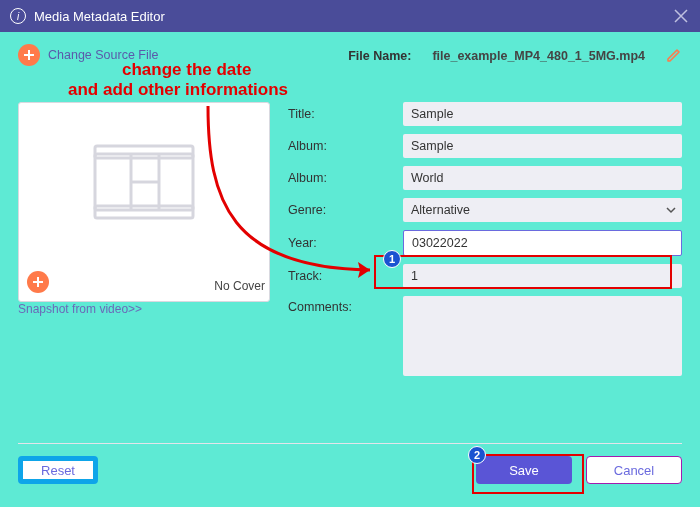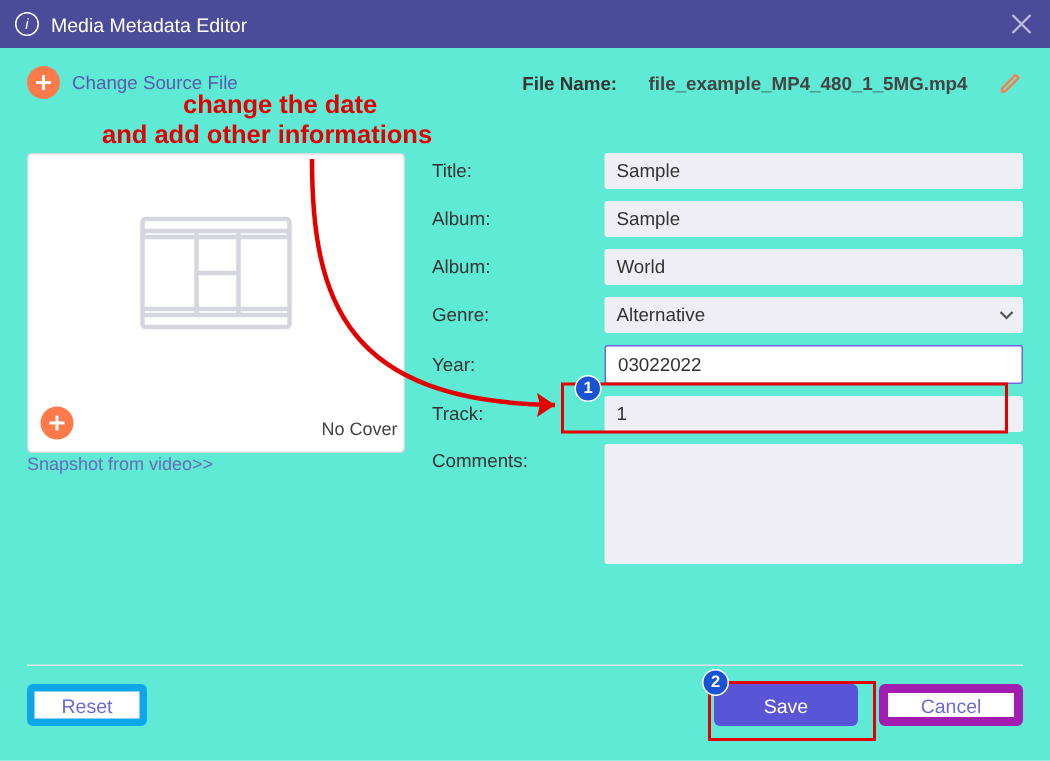--- a/index.html
+++ b/index.html
@@ -43,21 +43,21 @@
   .select-caret { position: absolute; right: 6px; top: 50%; transform: translateY(-50%); }
   .field-row.year .input { border: 1px solid #6a6ade; background: #fff; height: 26px; }
   .field-row .textarea { height: 80px; padding-top: 6px; }
 
   .footer { position: absolute; left: 18px; right: 18px; bottom: 14px; height: 50px;}
   .footer-sep { border-top: 1px solid #e4e4ea; margin-bottom: 12px; }
   .footer-row { display: flex; align-items:center;}
   .btn { height: 28px; border-radius: 4px; font-size: 13px; display: flex; align-items: center; justify-content: center; cursor: pointer; user-select:none;}
   .btn-reset  { width: 80px; border: 5px solid #0ea5e9; color: #6a6ade; background: #fff; }
   .btn-save   { width: 96px; background: #5a55d6; color: #fff; margin-left: auto; }
-  .btn-cancel { width: 96px; border: 6px solid #a21caf; color: #6a6ade; background: #fff; margin-left: 14px; }
+  .btn-cancel { width: 96px; border: 1px solid #a21caf; color: #6a6ade; background: #fff; margin-left: 14px; }
 
   
   .anno-text { position: absolute; color: #e30000; font-weight: 700; font-size: 17px; line-height: 20px; pointer-events: none; }
   .red-box { position: absolute; border: 2.5px solid #e30000; pointer-events: none; }
   .badge { position: absolute; width: 18px; height: 18px; background: #1a53d1; color:#fff; border: 1px solid #fff; border-radius: 50%; font-size: 11px; font-weight: 700; display:flex; align-items:center; justify-content:center; pointer-events:none;}
 </style>
 </head>
 <body>
 
 <div class="titlebar">

